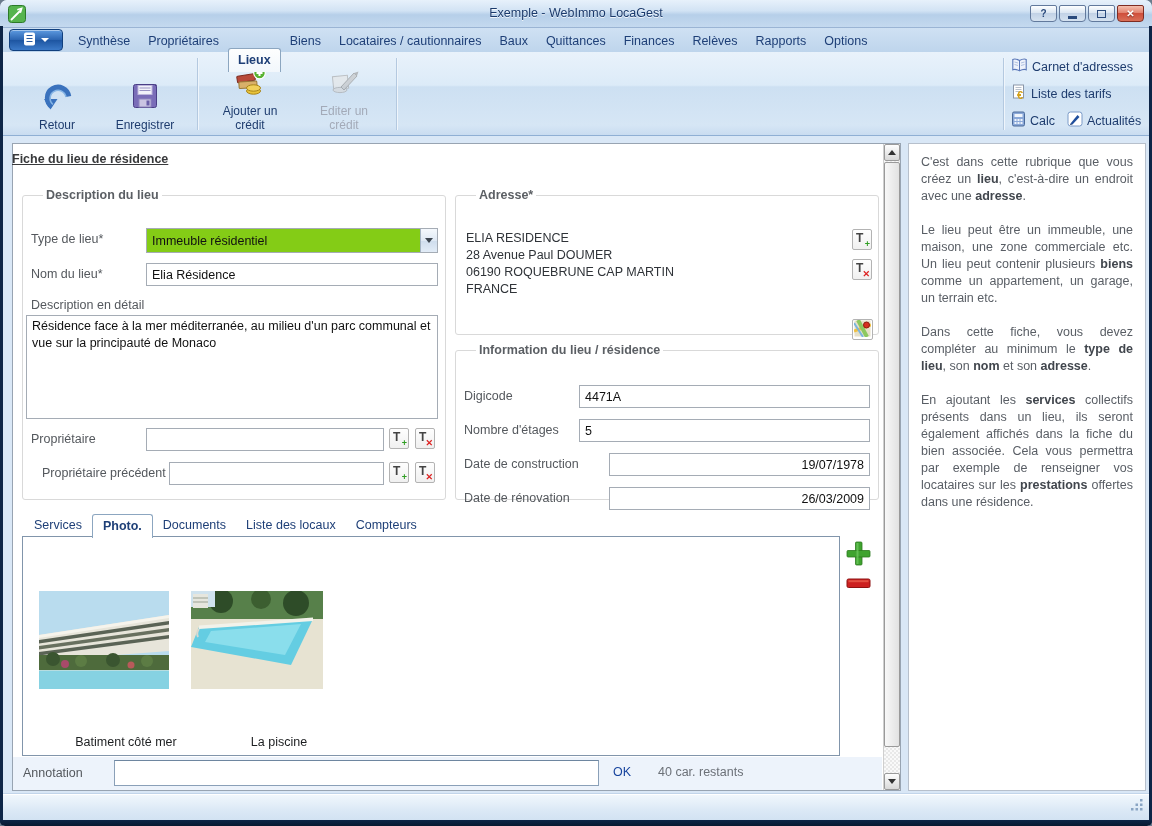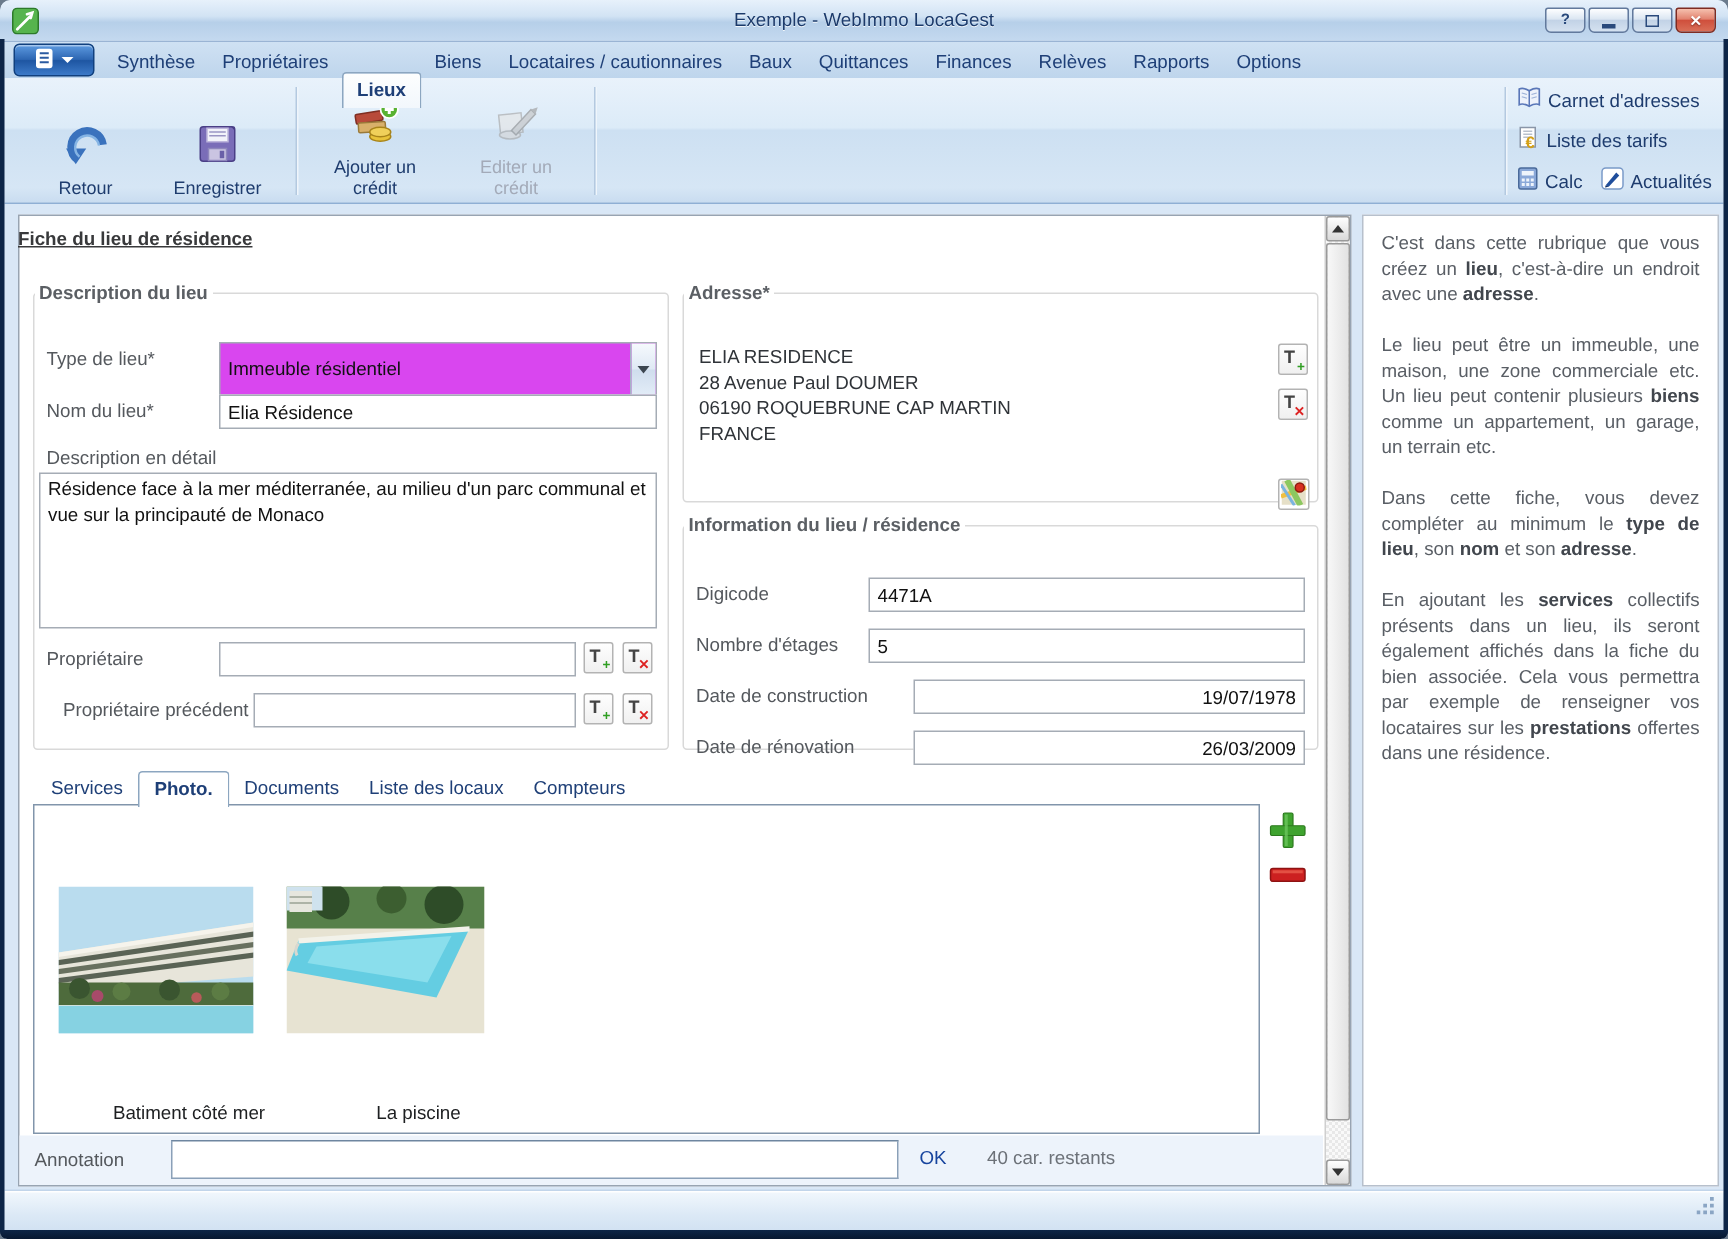--- a/index.html
+++ b/index.html
@@ -41,25 +41,25 @@
   .rb-right{position:absolute;left:1008px;top:5px;width:136px;display:flex;flex-direction:column;gap:8px;}
   .rb-row{display:flex;justify-content:flex-start;gap:12px;}
   .small-act{display:flex;align-items:center;gap:4px;background:none;border:none;padding:0;font-size:12.5px;color:#1e3c6e;cursor:default;white-space:nowrap;}
 
   
   .main-bg{left:3px;top:136px;width:1146px;height:657px;background:#d9e7f6;}
   .form-panel{left:12px;top:143px;width:889px;height:648px;background:#fff;border:1px solid #98a4b2;z-index:2;}
   .form-title{left:12px;top:152px;width:871px;text-align:left;font-size:12.5px;font-weight:bold;color:#38393b;text-decoration:underline;z-index:3;}
 
   fieldset.grp{position:absolute;border:1px solid #d9d9d9;border-radius:3px;margin:0;padding:0;z-index:3;background:#fff;}
-  fieldset.grp legend{font-size:12.5px;font-weight:bold;color:#5b5f64;padding:0 3px;margin-left:0;}
+  fieldset.grp legend{font-size:12.5px;font-weight:bold;color:#5b5f64;padding:0 3px;margin-left:20px;}
   .flabel{position:absolute;font-size:12.5px;color:#54585d;white-space:nowrap;}
   .txt{position:absolute;height:23px;border:1px solid #a5acb5;font-size:12.5px;color:#111;padding:1px 5px;background:#fff;}
   .txt.right{text-align:right;}
-  .combo{position:absolute;height:36px;border:1px solid #a5acb5;background:#d946ef;display:flex;align-items:center;}
+  .combo{position:absolute;height:25px;border:1px solid #a5acb5;background:#84cc16;display:flex;align-items:center;}
   .combo-val{flex:1;font-size:12.5px;color:#111;padding:0 5px;}
   .combo-btn{width:17px;height:100%;border-left:1px solid #a5b4c4;background:linear-gradient(#f5f9fd,#dfe9f4 50%,#cfdded 52%,#e2ecf7);display:flex;align-items:center;justify-content:center;}
   .combo-btn i{width:0;height:0;border-left:4px solid transparent;border-right:4px solid transparent;border-top:5px solid #3c4650;}
   textarea.ta{position:absolute;border:1px solid #a5acb5;font-size:12.5px;color:#111;padding:2px 5px;resize:none;line-height:17px;overflow:hidden;}
   .tbtn{position:absolute;width:20px;height:21px;border:1px solid #b3b3b3;border-radius:2px;background:linear-gradient(#fefefe,#f0f0f0);padding:0;cursor:default;}
   .tbtn .t{position:absolute;left:3px;top:1px;font-size:12px;color:#444;font-weight:bold;}
   .tbtn .mk{position:absolute;right:1px;bottom:0;font-size:9px;font-weight:bold;line-height:9px;}
   .mk.add{color:#2f9e22;}
   .mk.rem{color:#d22;}
   .mapbtn{position:absolute;width:21px;height:21px;border:1px solid #b3b3b3;border-radius:2px;background:#fff;padding:0;cursor:default;}

